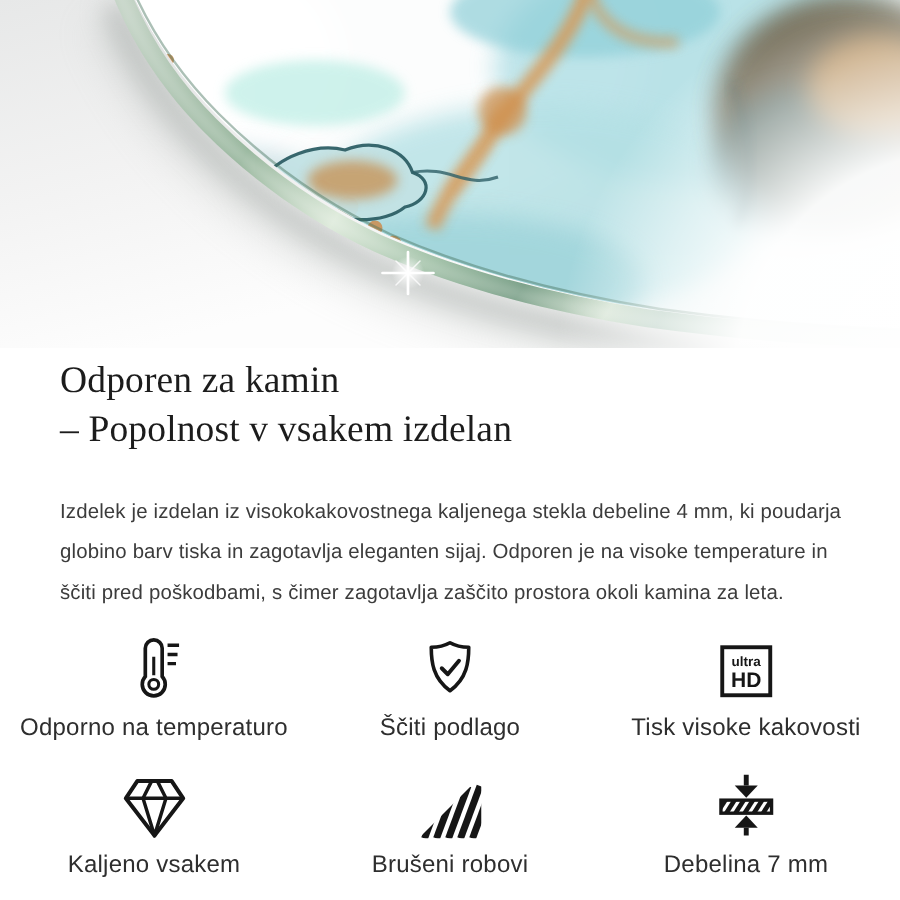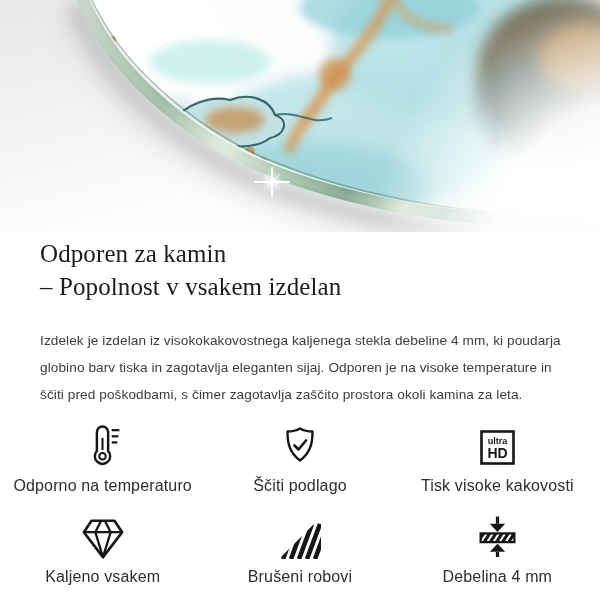--- a/index.html
+++ b/index.html
@@ -260,17 +260,17 @@
             <line x1="20" y1="29" x2="27" y2="18"></line>
             <line x1="26" y1="29" x2="33" y2="18"></line>
             <line x1="32" y1="29" x2="39" y2="18"></line>
           </g>
           <line x1="22" y1="2.5" x2="22" y2="9.5" stroke-width="3.2"></line>
           <polygon points="14.5,9.5 29.5,9.5 22,17.5" fill="#161616" stroke="none"></polygon>
           <polygon points="14.5,37 29.5,37 22,29" fill="#161616" stroke="none"></polygon>
           <line x1="22" y1="37" x2="22" y2="42" stroke-width="3.2"></line>
         </svg>
       </div>
-      <div class="feature-label">Debelina 4 mm</div>
+      <div class="feature-label">Debelina 7 mm</div>
     </div>
 
   </div>
 </div>
 
 </body></html>

